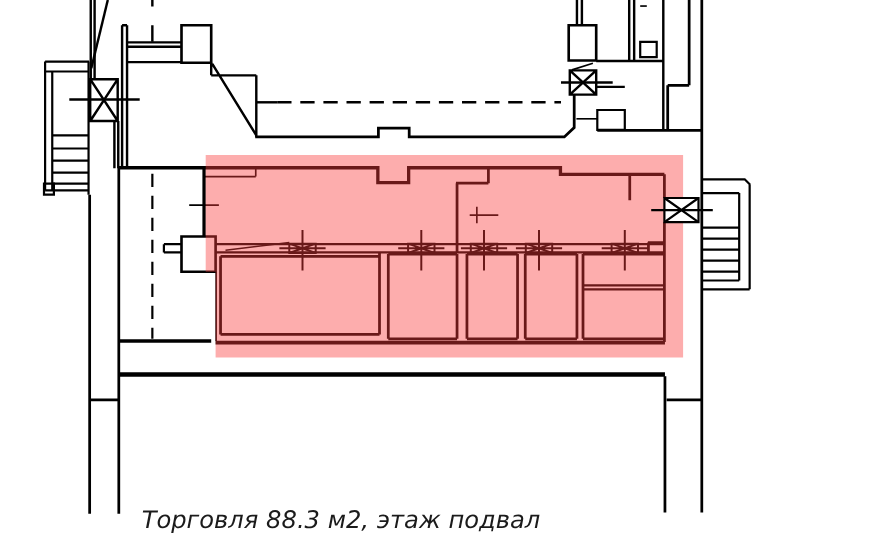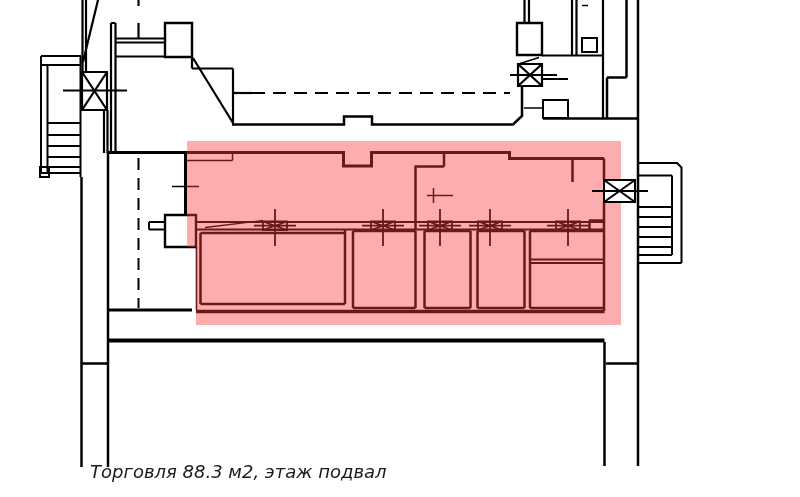--- a/index.html
+++ b/index.html
@@ -1,21 +1,21 @@
 <!DOCTYPE html>
 <html><head>
 <meta charset="utf-8">
 <style>
   html,body{margin:0;padding:0;background:#ffffff;}
   body{width:800px;height:497px;overflow:hidden;font-family:"DejaVu Sans","Liberation Sans",sans-serif;}
   .plan-wrap{position:relative;width:800px;height:497px;background:#ffffff;}
   svg{position:absolute;left:0;top:0;display:block;}
   .caption{
     position:absolute;left:90px;top:461px;width:440px;
-    text-align:left;font-style:italic;font-size:18px;font-weight:500;
+    text-align:center;font-style:italic;font-size:22px;font-weight:500;
     color:#1b1b1b;letter-spacing:0px;white-space:nowrap;
   }
   path,rect,line,polygon{vector-effect:non-scaling-stroke;}
 </style>
 </head>
 <body>
 
 <div class="plan-wrap">
   <svg width="800" height="497" viewBox="0 0 800 497">
 

